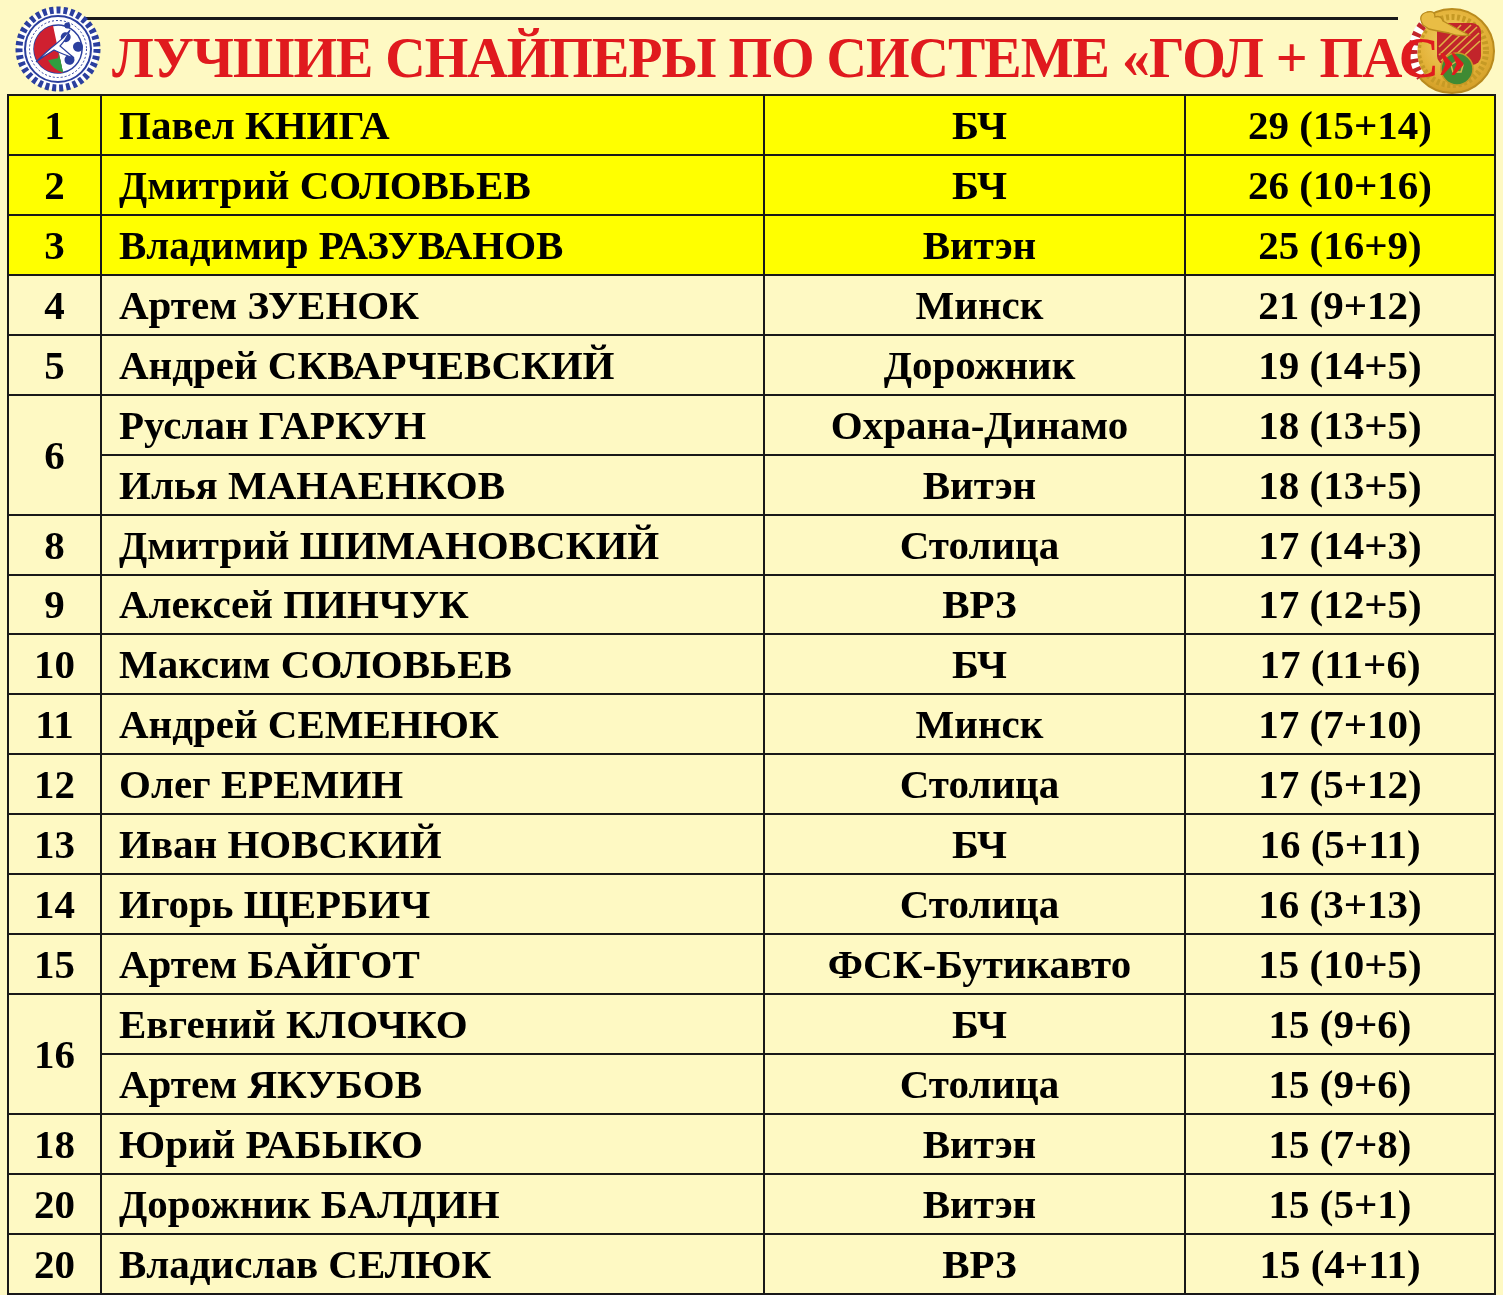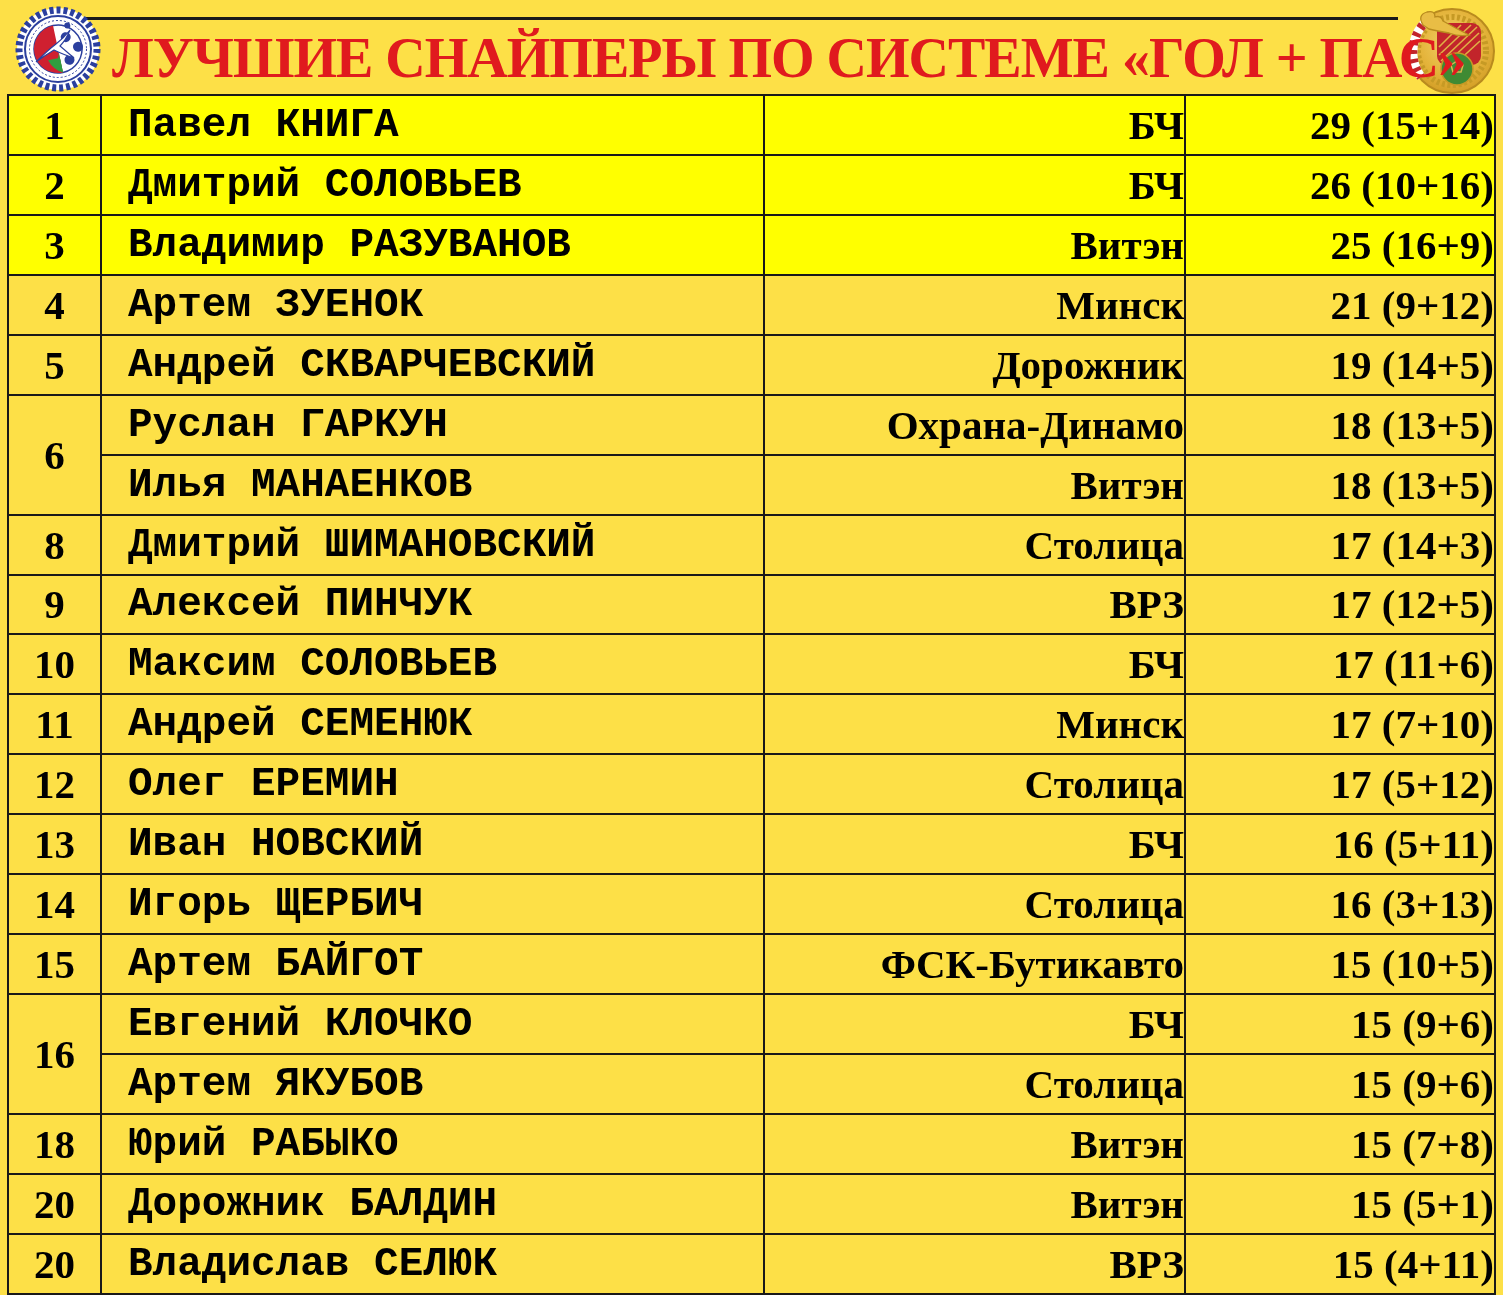--- a/index.html
+++ b/index.html
@@ -1,21 +1,21 @@
 <!DOCTYPE html>
 <html><head>
 <meta charset="utf-8">
 <style>
   * { margin: 0; padding: 0; box-sizing: border-box; }
   html, body { background: #ffffff; }
   .page {
     position: relative;
     width: 1503px;
     height: 1295px;
-    background: #fde047;
+    background: #fef9c3;
     font-family: "Liberation Serif", serif;
     overflow: hidden;
   }
   .topline {
     position: absolute;
     left: 85px;
     top: 17px;
     width: 1313px;
     height: 3px;
     background: #1a1a1a;
@@ -60,23 +60,23 @@
     font-weight: bold;
     font-size: 41px;
     color: #000000;
     vertical-align: middle;
     overflow: hidden;
     white-space: nowrap;
   }
   table.scorers tr { height: 59.95px; }
   table.scorers tr.hl td { background: #ffff00; }
   td.rank   { text-align: center; }
-  td.name   { text-align: left; padding-left: 26px; font-family: Liberation Mono, monospace; }
-  td.team   { text-align: right; padding-left: 10px; }
-  td.points { text-align: right; }
+  td.name   { text-align: left; padding-left: 17px; }
+  td.team   { text-align: center; padding-left: 10px; }
+  td.points { text-align: center; }
   col.c-rank   { width: 93px; }
   col.c-name   { width: 663px; }
   col.c-team   { width: 421px; }
   col.c-points { width: 310px; }
 </style>
 </head>
 <body>
 
 <div class="page">
 

